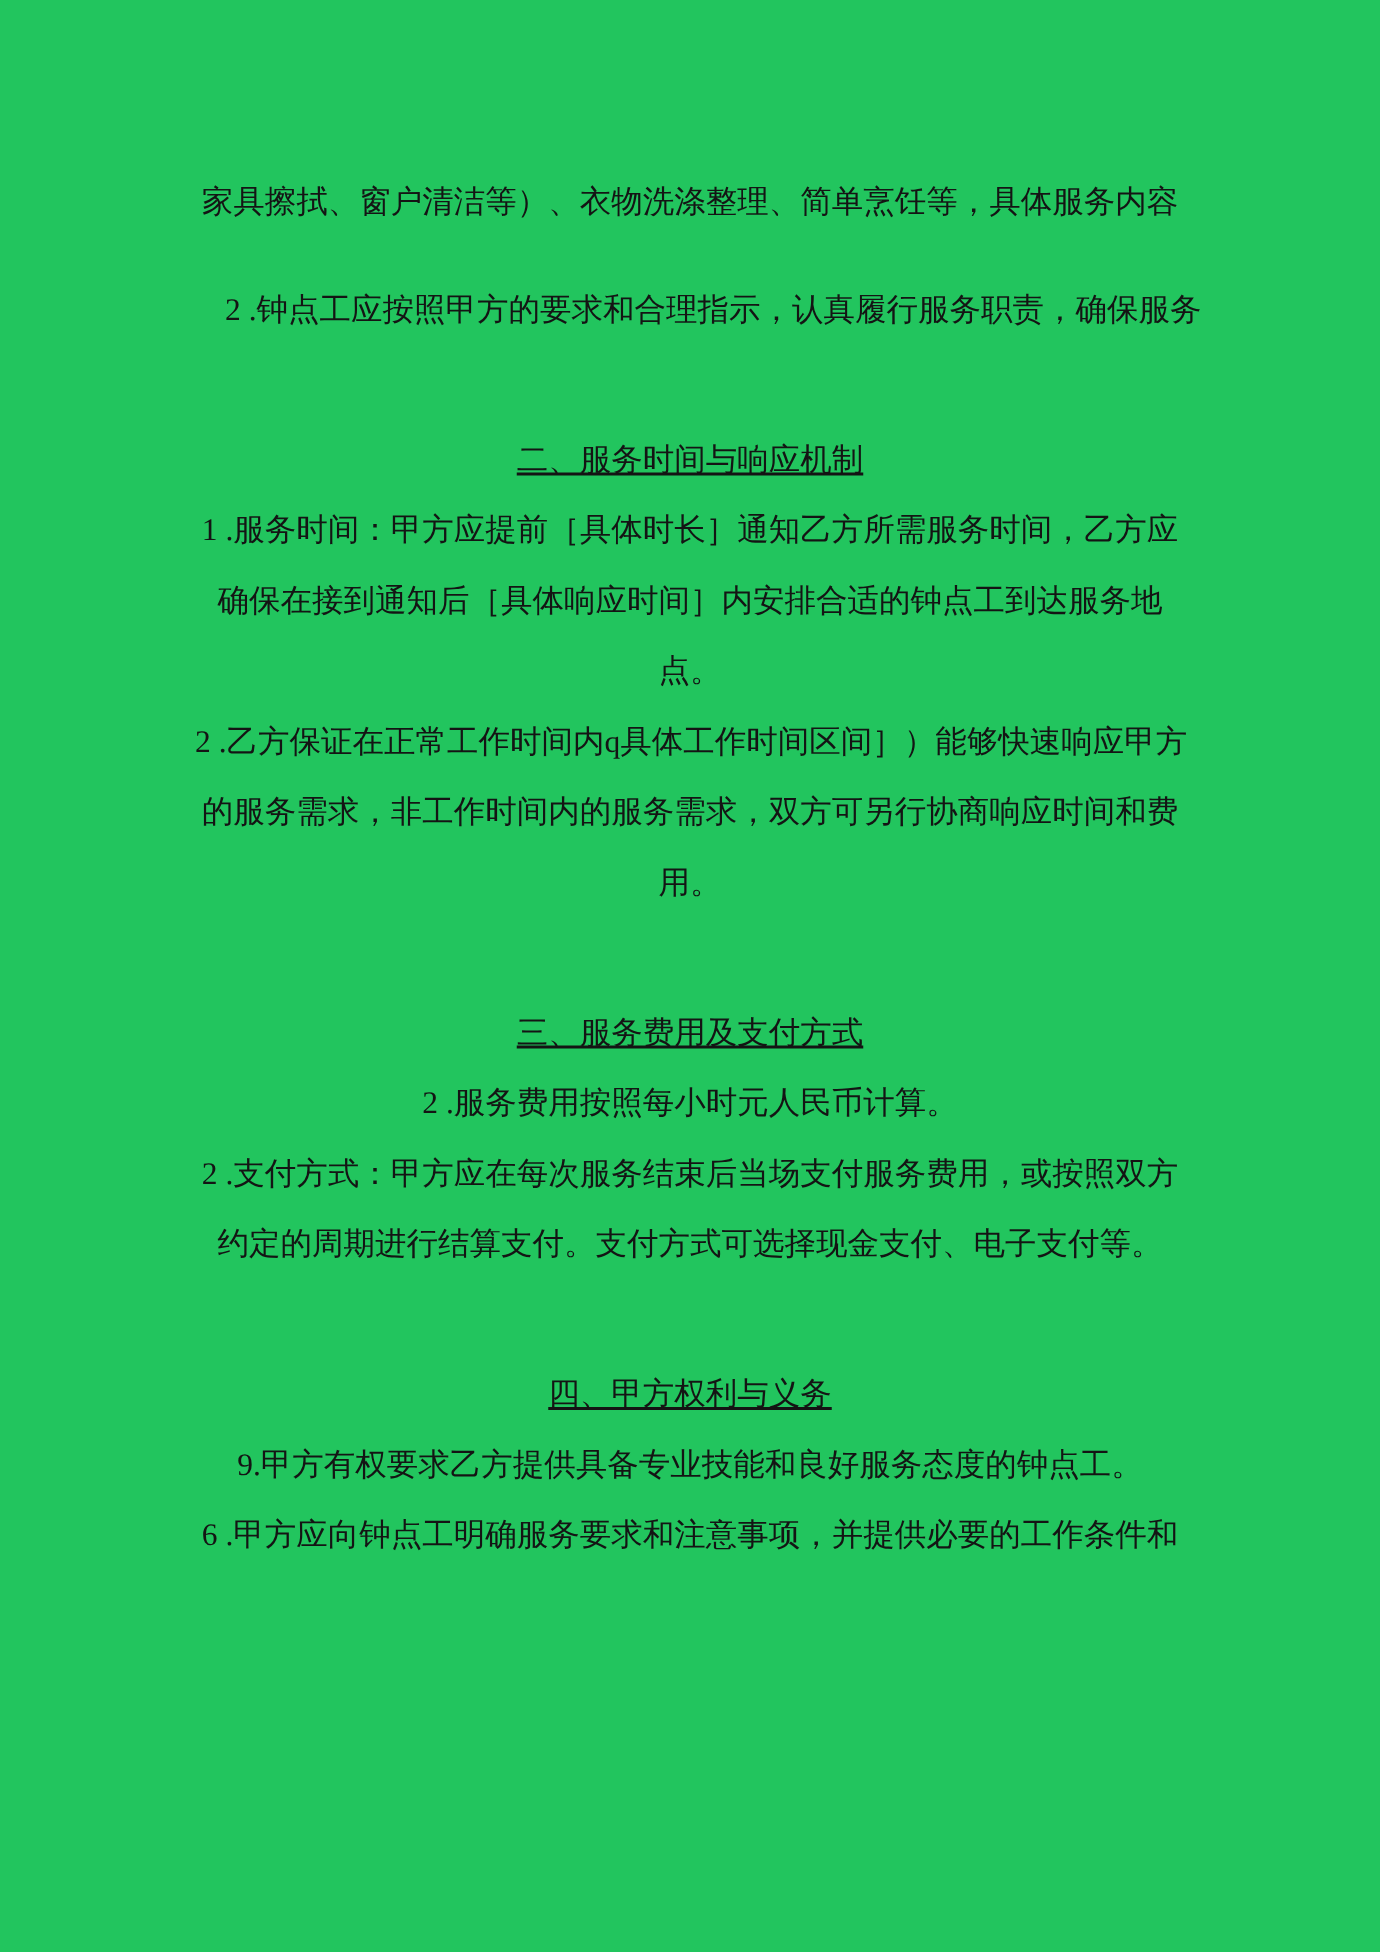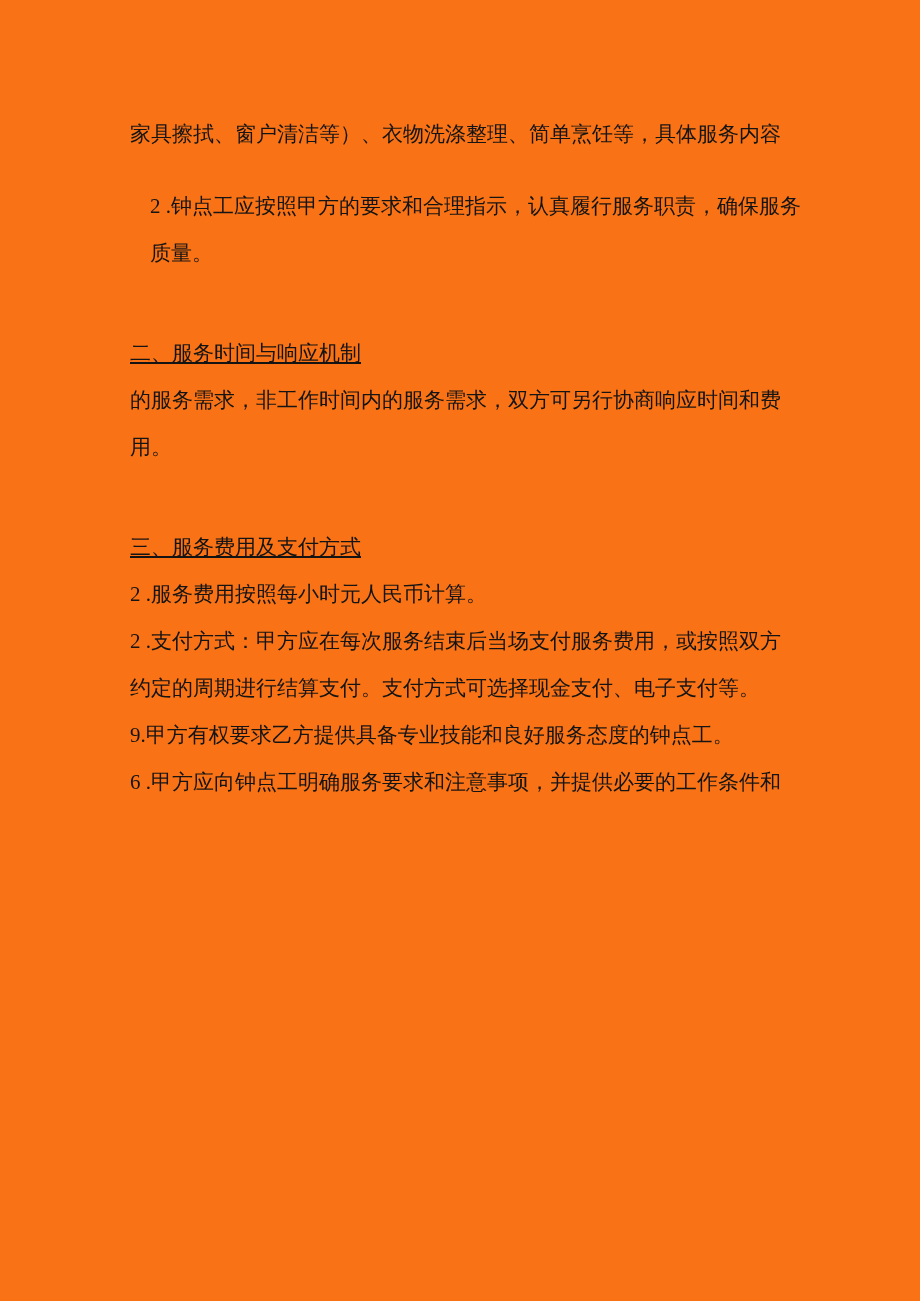--- a/index.html
+++ b/index.html
@@ -4,24 +4,25 @@
 <style>
   html, body {
     margin: 0;
     padding: 0;
     background: #ffffff;
   }
   .page {
     position: relative;
     width: 920px;
     height: 1301px;
-    background: #f97316;
+    background: #22c55e;
     overflow: hidden;
     font-family: "Liberation Serif", "DejaVu Serif", serif;
     color: #141414;
+    text-align: center;
   }
   .doc {
     padding: 111px 130px 0 130px;
     font-size: 21px;
   }
   .block { margin: 0; }
   .line {
     line-height: 47px;
     white-space: nowrap;
     letter-spacing: 0;
@@ -34,46 +35,54 @@
 
 <div class="page">
   <div class="doc">
 
     <div class="block">
       <div class="line">家具擦拭、窗户清洁等）、衣物洗涤整理、简单烹饪等，具体服务内容</div>
     </div>
 
     <div class="block gap-para">
       <div class="line">2 .钟点工应按照甲方的要求和合理指示，认真履行服务职责，确保服务</div>
-      <div class="line">质量。</div>
     </div>
 
     <div class="block gap-section">
       <div class="line">二、服务时间与响应机制</div>
     </div>
 
+    <div class="block">
+      <div class="line">1 .服务时间：甲方应提前［具体时长］通知乙方所需服务时间，乙方应</div>
+      <div class="line">确保在接到通知后［具体响应时间］内安排合适的钟点工到达服务地</div>
+      <div class="line">点。</div>
+    </div>
 
     <div class="block">
+      <div class="line">2 .乙方保证在正常工作时间内q具体工作时间区间］）能够快速响应甲方</div>
       <div class="line">的服务需求，非工作时间内的服务需求，双方可另行协商响应时间和费</div>
       <div class="line">用。</div>
     </div>
 
     <div class="block gap-section">
       <div class="line">三、服务费用及支付方式</div>
     </div>
 
     <div class="block">
       <div class="line">2 .服务费用按照每小时元人民币计算。</div>
     </div>
 
     <div class="block">
       <div class="line">2 .支付方式：甲方应在每次服务结束后当场支付服务费用，或按照双方</div>
       <div class="line">约定的周期进行结算支付。支付方式可选择现金支付、电子支付等。</div>
     </div>
 
+    <div class="block gap-section">
+      <div class="line">四、甲方权利与义务</div>
+    </div>
 
     <div class="block">
       <div class="line">9.甲方有权要求乙方提供具备专业技能和良好服务态度的钟点工。</div>
     </div>
 
     <div class="block">
       <div class="line">6 .甲方应向钟点工明确服务要求和注意事项，并提供必要的工作条件和</div>
     </div>
 
   </div>

